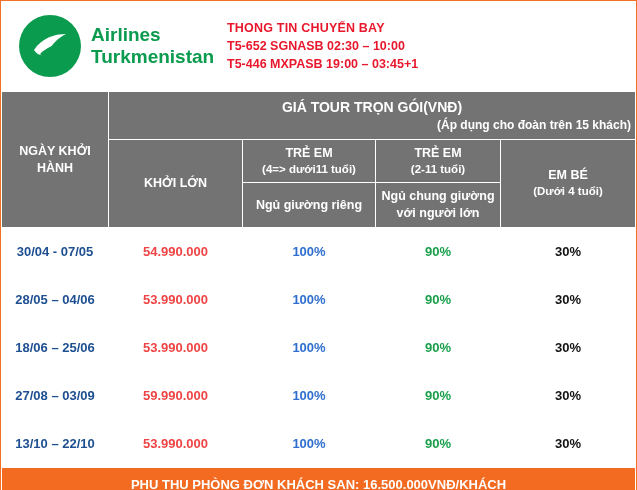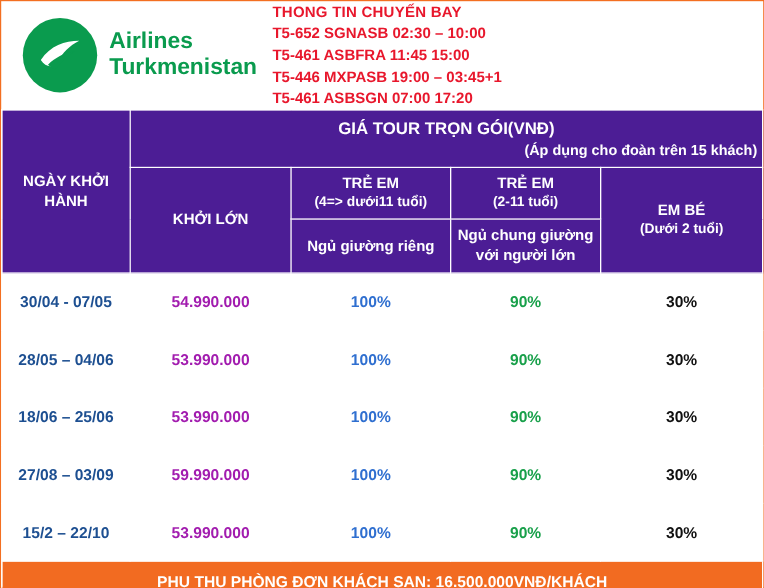--- a/index.html
+++ b/index.html
@@ -73,21 +73,21 @@
     width: 100%;
     border-collapse: collapse;
     table-layout: fixed;
   }
   table.tour td, table.tour th {
     border: 1px solid #ffffff;
     text-align: center;
     vertical-align: middle;
   }
   .hdr {
-    background: #4c1d95;
+    background: #737373;
     color: #ffffff;
     font-weight: bold;
   }
   .hdr-main {
     font-size: 14px;
     line-height: 1.35;
     padding: 6px 4px;
   }
   .hdr-main .sub {
     font-size: 12px;
@@ -109,21 +109,21 @@
   .col-baby { width: 135px; }
 
   .body-row td {
     border: 1px solid #f26b21;
     height: 45px;
     background: #ffffff;
     font-size: 13px;
     font-weight: bold;
   }
   .cell-date { color: #1d4f91; font-size: 12.5px; }
-  .cell-adult { color: #a21caf; font-size: 17px; }
+  .cell-adult { color: #ef4444; font-size: 17px; }
   .cell-pct-blue { color: #2f6fd0; font-size: 12.5px; }
   .cell-pct-green { color: #18a04a; font-size: 12.5px; }
   .cell-pct-black { color: #111111; font-size: 12.5px; }
 
   .footer-note td {
     background: #f26b21;
     color: #ffffff;
     font-weight: bold;
     font-size: 13px;
     padding: 9px 4px;
@@ -145,23 +145,21 @@
       </div>
       <div class="logo-text">
         <div>Airlines</div>
         <div>Turkmenistan</div>
       </div>
     </div>
 
     <div class="flight-info">
       <div class="fi-title">THONG TIN CHUYẾN BAY</div>
       <div>T5-652 SGNASB 02:30 – 10:00</div>
-      <div>T5-461 ASBFRA 11:45 15:00</div>
       <div>T5-446 MXPASB 19:00 – 03:45+1</div>
-      <div>T5-461 ASBSGN 07:00 17:20</div>
     </div>
   </div>
 
   <table class="tour">
     <colgroup>
       <col class="col-date">
       <col class="col-adult">
       <col class="col-child1">
       <col class="col-child2">
       <col class="col-baby">
@@ -179,21 +177,21 @@
         <td class="hdr hdr-cell">
           <div>TRẺ EM</div>
           <div class="small">(4=&gt; dưới11 tuổi)</div>
         </td>
         <td class="hdr hdr-cell">
           <div>TRẺ EM</div>
           <div class="small">(2-11 tuổi)</div>
         </td>
         <td class="hdr hdr-cell" rowspan="2">
           <div>EM BÉ</div>
-          <div class="small">(Dưới 2 tuổi)</div>
+          <div class="small">(Dưới 4 tuổi)</div>
         </td>
       </tr>
       <tr>
         <td class="hdr hdr-cell">Ngủ giường riêng</td>
         <td class="hdr hdr-cell">Ngủ chung giường với người lớn</td>
       </tr>
 
       <tr class="body-row">
         <td class="cell-date">30/04 - 07/05</td>
         <td class="cell-adult">54.990.000</td>
@@ -216,21 +214,21 @@
         <td class="cell-pct-black">30%</td>
       </tr>
       <tr class="body-row">
         <td class="cell-date">27/08 – 03/09</td>
         <td class="cell-adult">59.990.000</td>
         <td class="cell-pct-blue">100%</td>
         <td class="cell-pct-green">90%</td>
         <td class="cell-pct-black">30%</td>
       </tr>
       <tr class="body-row">
-        <td class="cell-date">15/2 – 22/10</td>
+        <td class="cell-date">13/10 – 22/10</td>
         <td class="cell-adult">53.990.000</td>
         <td class="cell-pct-blue">100%</td>
         <td class="cell-pct-green">90%</td>
         <td class="cell-pct-black">30%</td>
       </tr>
 
       <tr class="footer-note">
         <td colspan="5">PHỤ THU PHÒNG ĐƠN KHÁCH SẠN: 16.500.000VNĐ/KHÁCH</td>
       </tr>
     </tbody>

